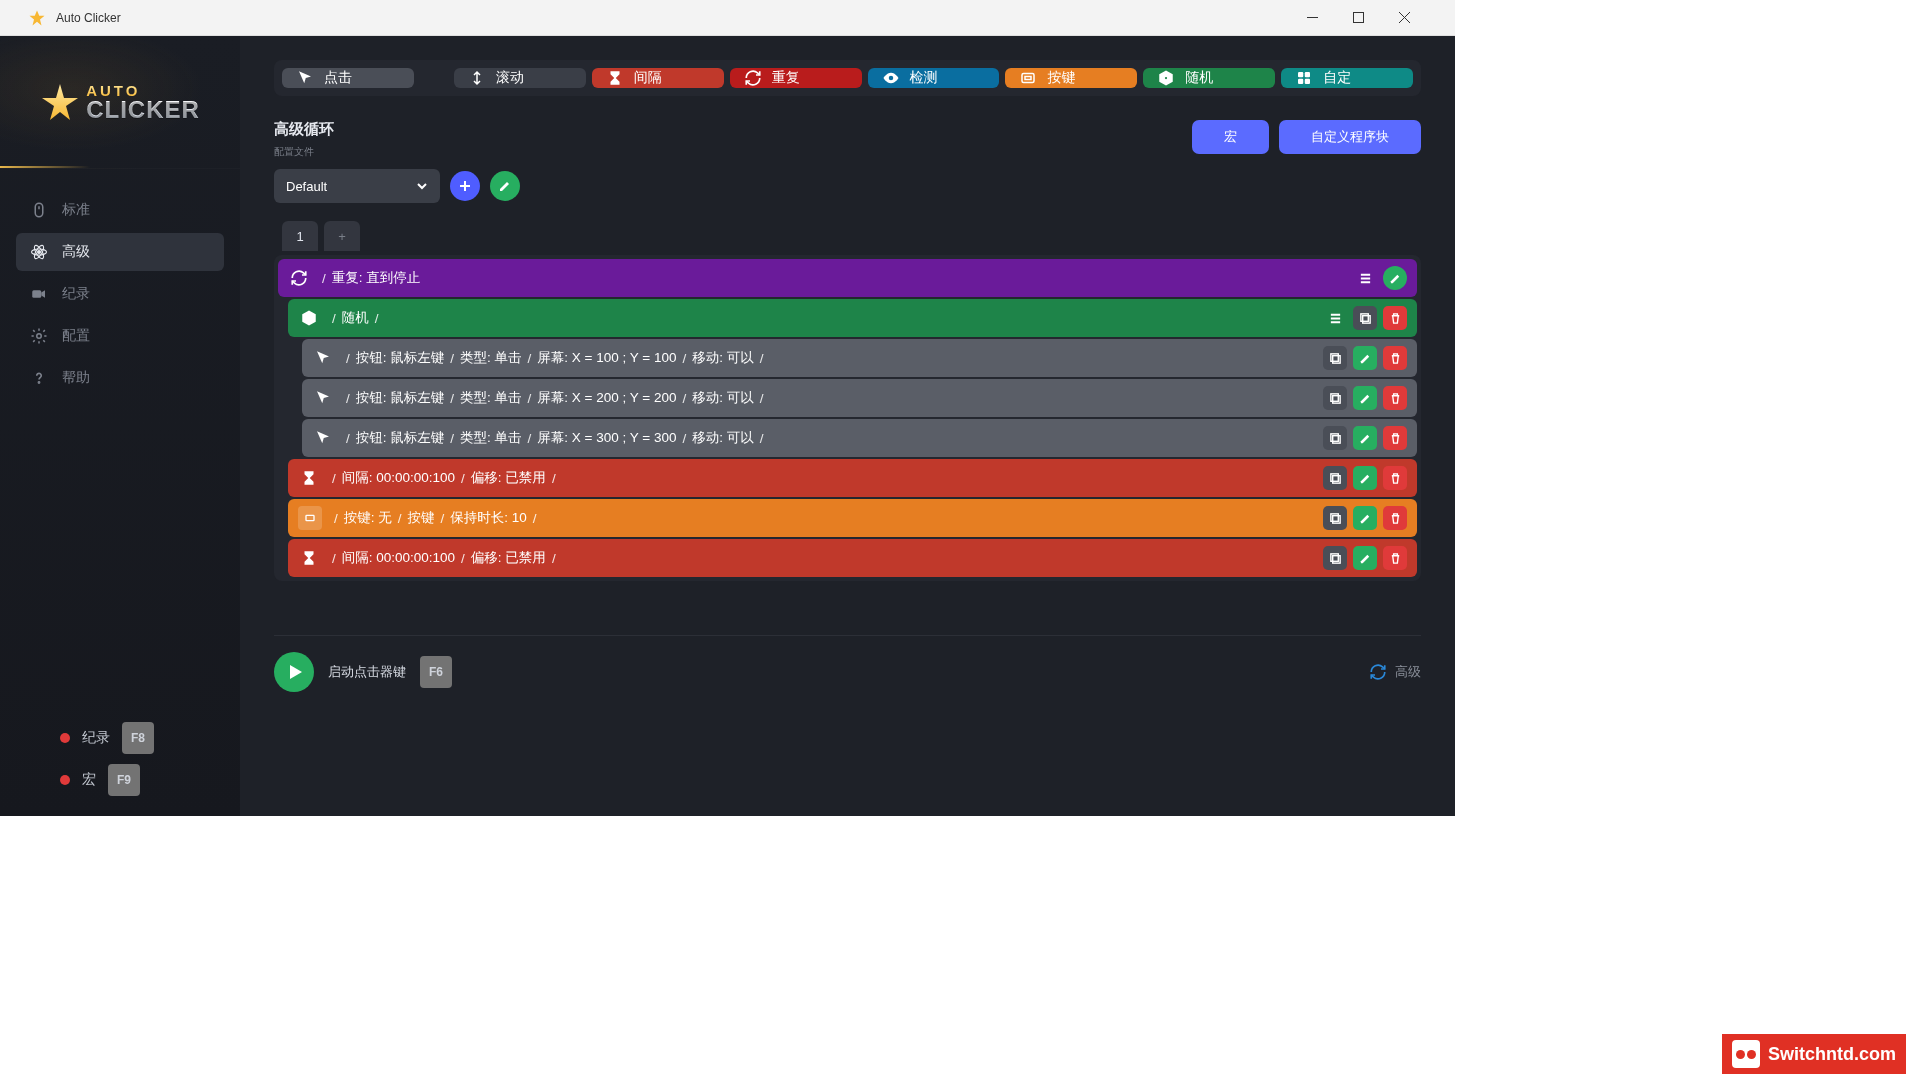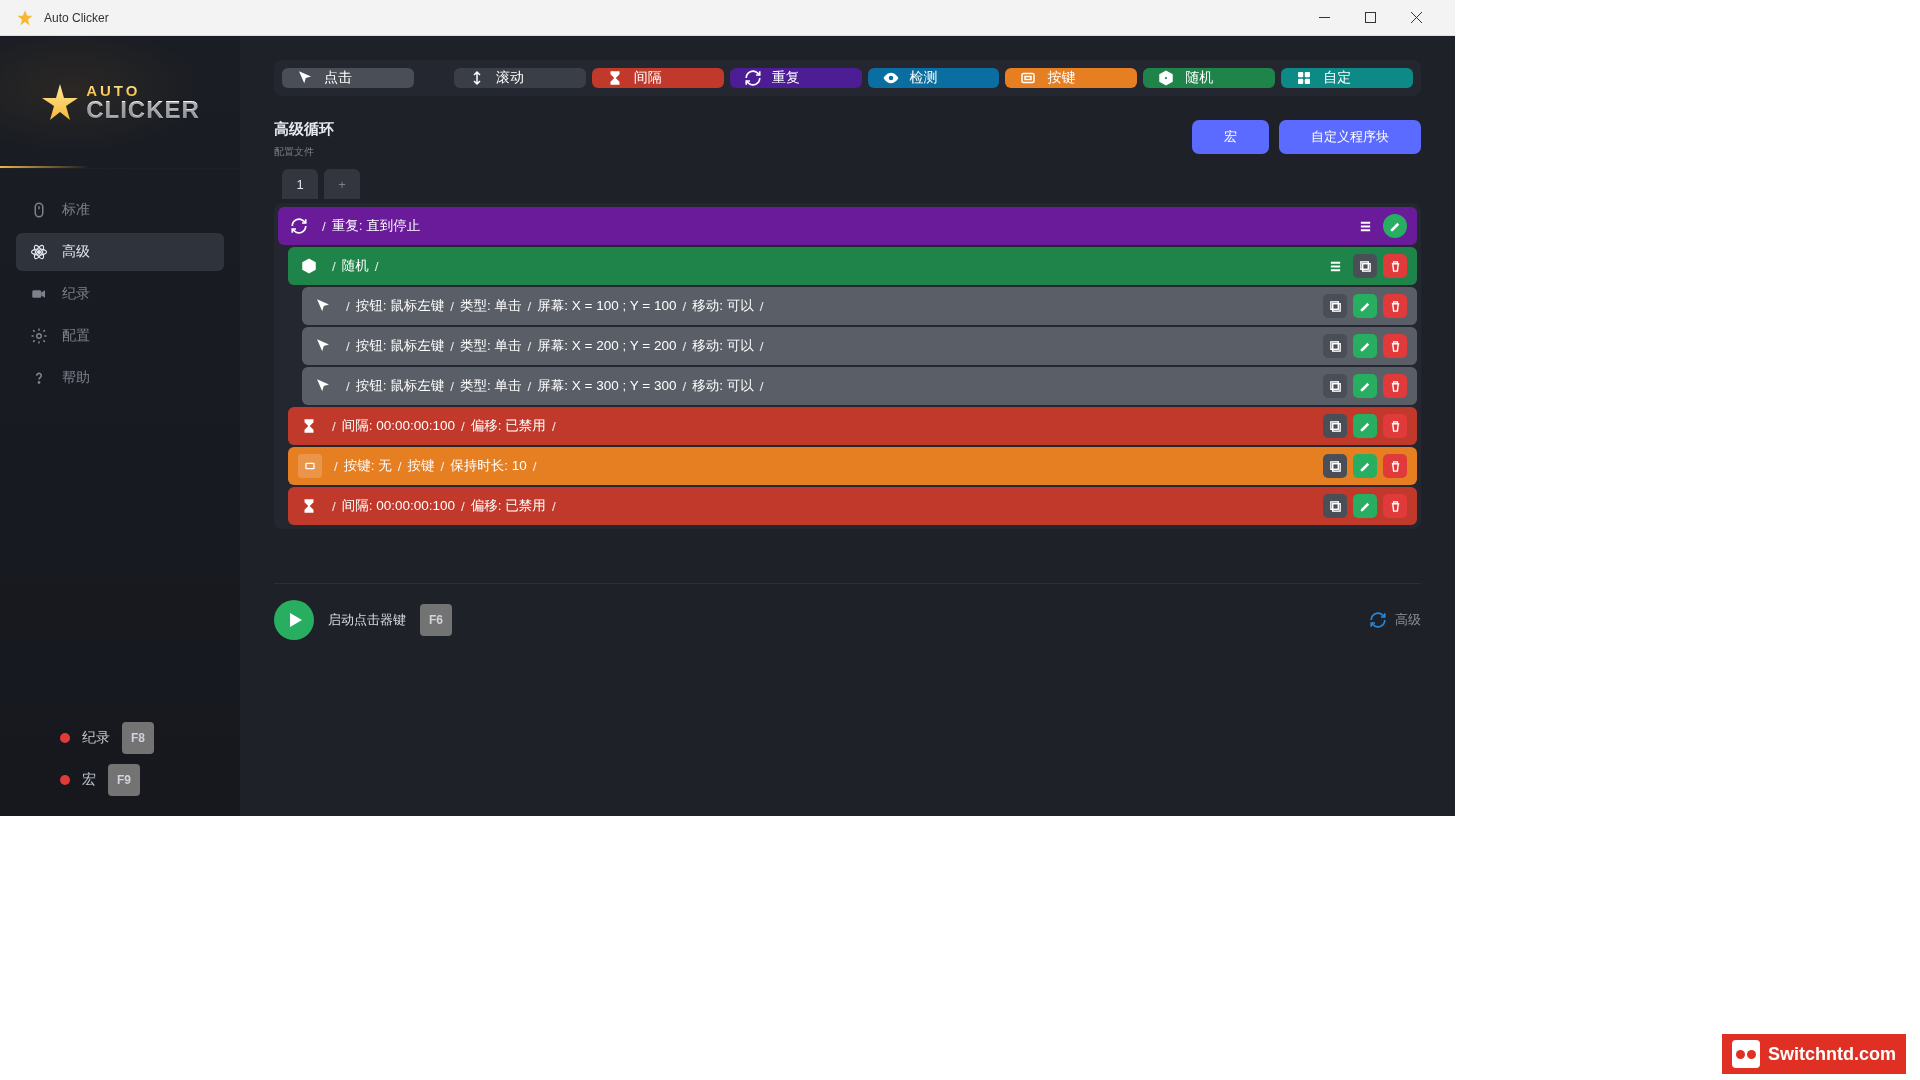--- a/index.html
+++ b/index.html
@@ -1,19 +1,19 @@
 <!DOCTYPE html>
 <html><head>
 <meta charset="utf-8">
 <style>
 * { margin: 0; padding: 0; box-sizing: border-box; font-family: -apple-system, "Segoe UI", sans-serif; }
 body { width: 1455px; height: 816px; background: #fff; overflow: hidden; }
 
 
-.titlebar { height: 36px; background: #f3f3f3; display: flex; align-items: center; padding: 0 16px; border-bottom: 1px solid #e0e0e0; }
+.titlebar { height: 36px; background: #f3f3f3; display: flex; align-items: center; padding: 0 28px; border-bottom: 1px solid #e0e0e0; }
 .titlebar-icon { width: 18px; height: 18px; margin-right: 10px; }
 .titlebar-title { font-size: 12px; color: #333; flex: 1; }
 .win-btn { width: 46px; height: 36px; display: flex; align-items: center; justify-content: center; color: #333; cursor: pointer; }
 .win-btn svg { width: 11px; height: 11px; }
 
 
 .app { display: flex; height: calc(100% - 36px); background: #1e2128; }
 
 
 .sidebar { width: 240px; background: linear-gradient(180deg, #1a1d24 0%, #16181e 100%); display: flex; flex-direction: column; }
@@ -38,21 +38,21 @@
 
 .main { flex:1; padding: 24px 34px 18px; overflow:auto; color:#d7dbe3; }
 .section-title { font-size:15px; font-weight:600; color:#e7eaf0; margin-bottom:14px; }
 
 .comp-row { display:flex; gap:6px; background:#24272f; padding:8px; border-radius:8px; margin-bottom:24px; }
 .comp-btn { flex:1; height:20px; border-radius:6px; display:flex; align-items:center; gap:10px; padding:0 14px; font-size:14px; font-weight:500; color:#fff; cursor:pointer; }
 .comp-btn svg { width:18px; height:18px; flex-shrink:0; }
 .c-click { background:#4a4e57; }
 .c-scroll { background:#3a3e47;margin-left:34px; }
 .c-wait { background:#c0392b; }
-.c-repeat { background:#4c1d95; }
+.c-repeat { background:#b91c1c; }
 .c-detect { background:#0a6ea0; }
 .c-key { background:#e67e22; }
 .c-random { background:#1e8449; }
 .c-custom { background:#0e8a86; }
 
 .loop-header { display:flex; align-items:flex-start; justify-content:space-between; margin-bottom:10px; }
 .loop-left { display:flex; flex-direction:column; gap:6px; }
 .loop-title { font-size:15px; font-weight:600; color:#e7eaf0; }
 .cfg-label { font-size:10px; color:#7a7f89; }
 .loop-actions { display:flex; gap:10px; }
@@ -265,20 +265,38 @@
       <div class="loop-actions">
         <div class="pill-btn">
             <span>宏</span>
           </div>
         <div class="pill-btn">
             <span>自定义程序块</span>
           </div>
       </div>
     </div>
 
+    <div class="cfg-row">
+      <div class="select">
+        <span>Default</span>
+        <svg viewBox="0 0 12 12" fill="none" stroke="#fff" stroke-width="2">
+            <path d="M2 4l4 4 4-4"></path>
+          </svg>
+      </div>
+      <div class="circ-btn circ-blue">
+          <svg viewBox="0 0 14 14" stroke="#fff" stroke-width="2">
+            <path d="M7 2v10M2 7h10"></path>
+          </svg>
+        </div>
+      <div class="circ-btn circ-green">
+          <svg viewBox="0 0 14 14" fill="#fff">
+            <path d="M2 10l7-7 2 2-7 7H2z"></path>
+          </svg>
+        </div>
+    </div>
 
     <div class="tabs">
       <div class="tab">
           <span>1</span>
         </div>
       <div class="tab add">
           <span>+</span>
         </div>
     </div>
 

